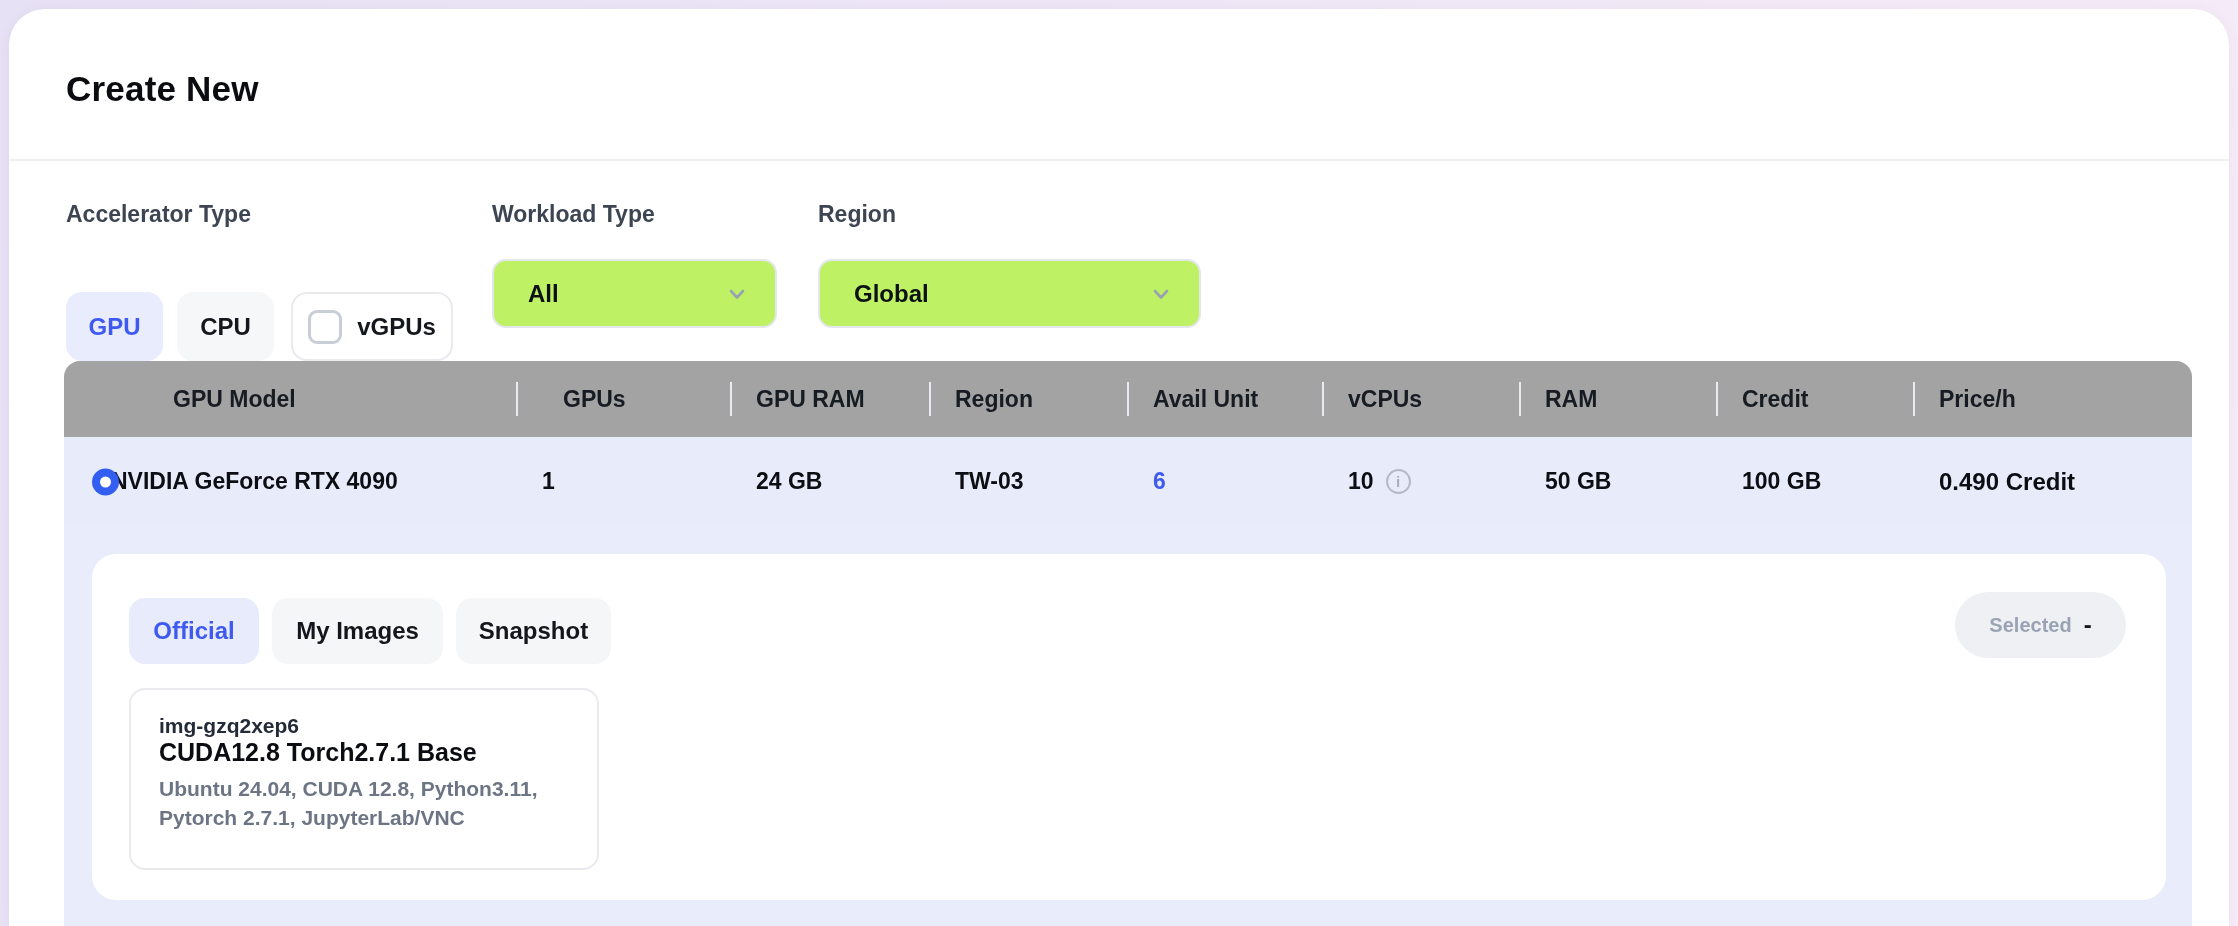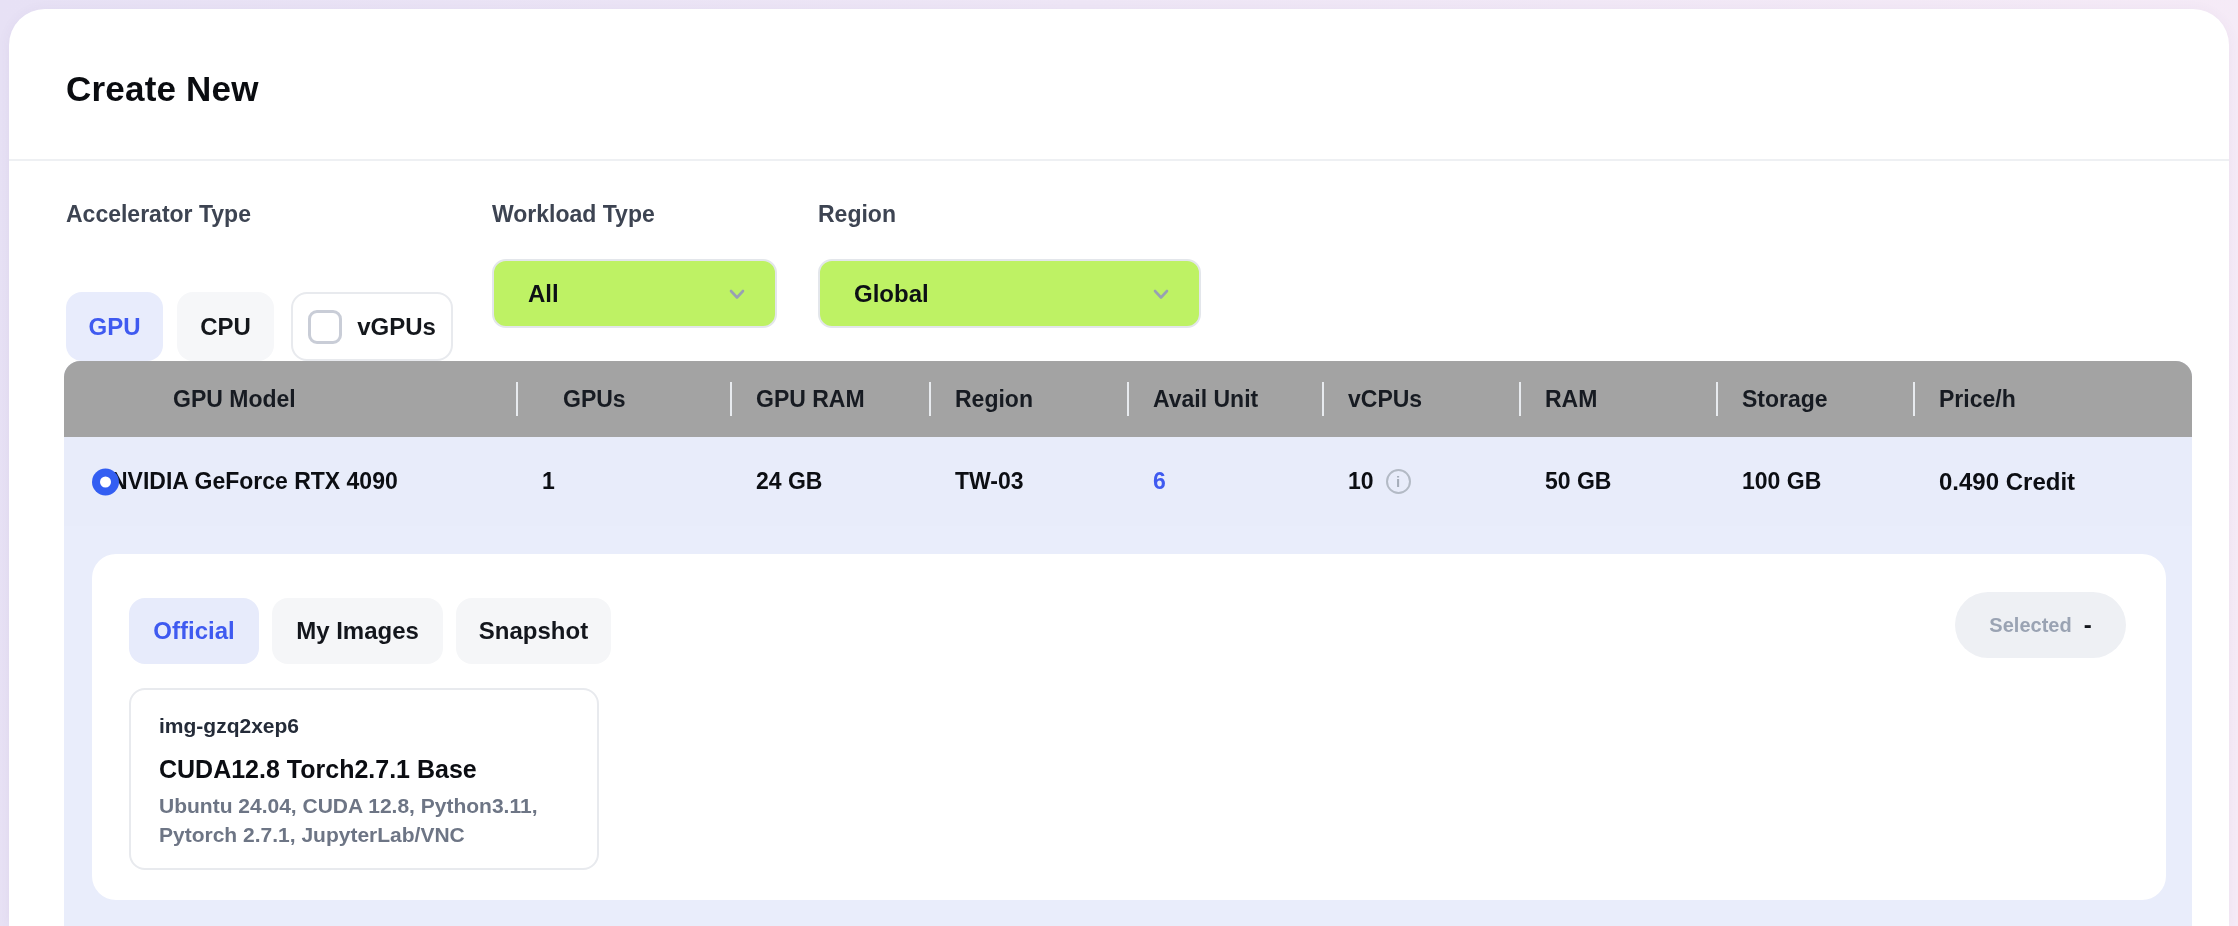--- a/index.html
+++ b/index.html
@@ -127,21 +127,21 @@
   }
   .selected-pill .pill-label { font-size:20px; font-weight:700; color:#9aa3b3; }
   .selected-pill .pill-value { font-size:24px; font-weight:800; color:#14171c; }
 
   .image-card {
     position:absolute; left:37px; top:134px; width:470px; height:182px;
     background:#fff; border:2px solid #e8eaee; border-radius:16px;
     padding:24px 28px; cursor:pointer;
   }
   .image-id { font-size:21px; font-weight:600; color:#242b38; }
-  .image-name { font-size:25px; font-weight:700; color:#0b0d12; margin-top:17px; }
+  .image-name { font-size:25px; font-weight:700; color:#0b0d12; }
   .image-desc {
     font-size:21px; font-weight:600; color:#6d7585; line-height:29px; margin-top:7px;
   }
 </style>
 </head>
 <body>
 
 <div class="main-card">
 
   <div class="page-title">Create New</div>
@@ -177,21 +177,21 @@
   <div class="table-wrap">
 
     <div class="grid-row thead">
       <div class="th">GPU Model</div>
       <div class="th">GPUs</div>
       <div class="th">GPU RAM</div>
       <div class="th">Region</div>
       <div class="th">Avail Unit</div>
       <div class="th">vCPUs</div>
       <div class="th">RAM</div>
-      <div class="th">Storage</div>
+      <div class="th">Credit</div>
       <div class="th">Price/h</div>
     </div>
 
     <div class="grid-row trow">
       <span class="radio"></span>
       <div class="td">NVIDIA GeForce RTX 4090</div>
       <div class="td">1</div>
       <div class="td">24 GB</div>
       <div class="td">TW-03</div>
       <div class="td td-avail">6</div>

